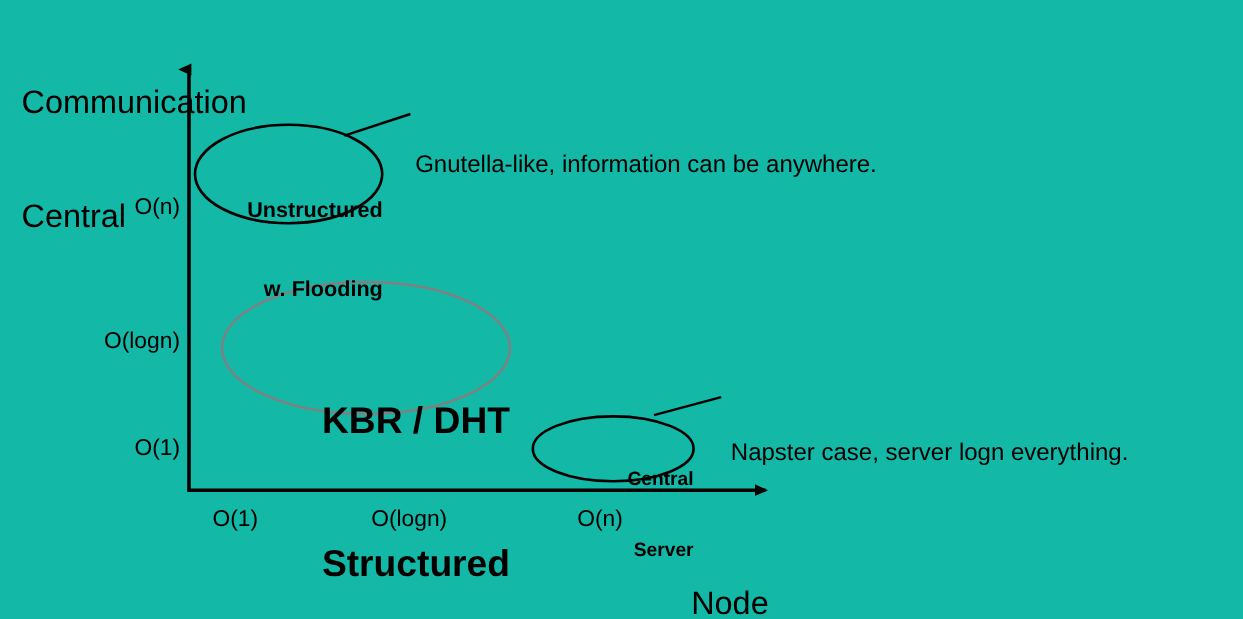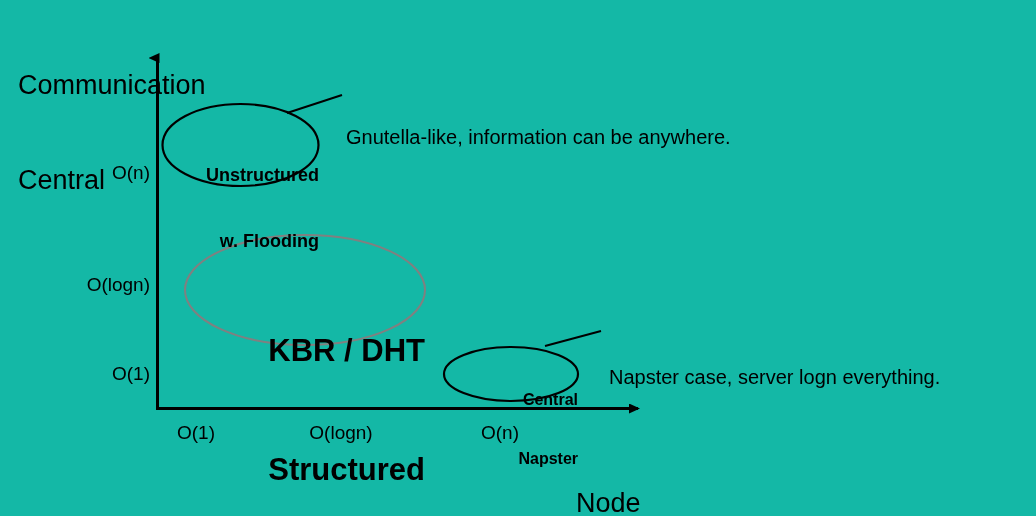--- a/index.html
+++ b/index.html
@@ -148,19 +148,19 @@
     <div>w. Flooding</div>
   </div>
 
   <div class="bubble-label" id="label-structured">
     <div>KBR / DHT</div>
     <div>Structured</div>
   </div>
 
   <div class="bubble-label" id="label-central">
     <div>Central</div>
-    <div>Napster</div>
+    <div>Server</div>
   </div>
 
   <div class="txt annotation" id="ann-gnutella">Gnutella-like, information can be anywhere.</div>
   <div class="txt annotation" id="ann-napster">Napster case, server logn everything.</div>
 
 </div>
 
 </body></html>

